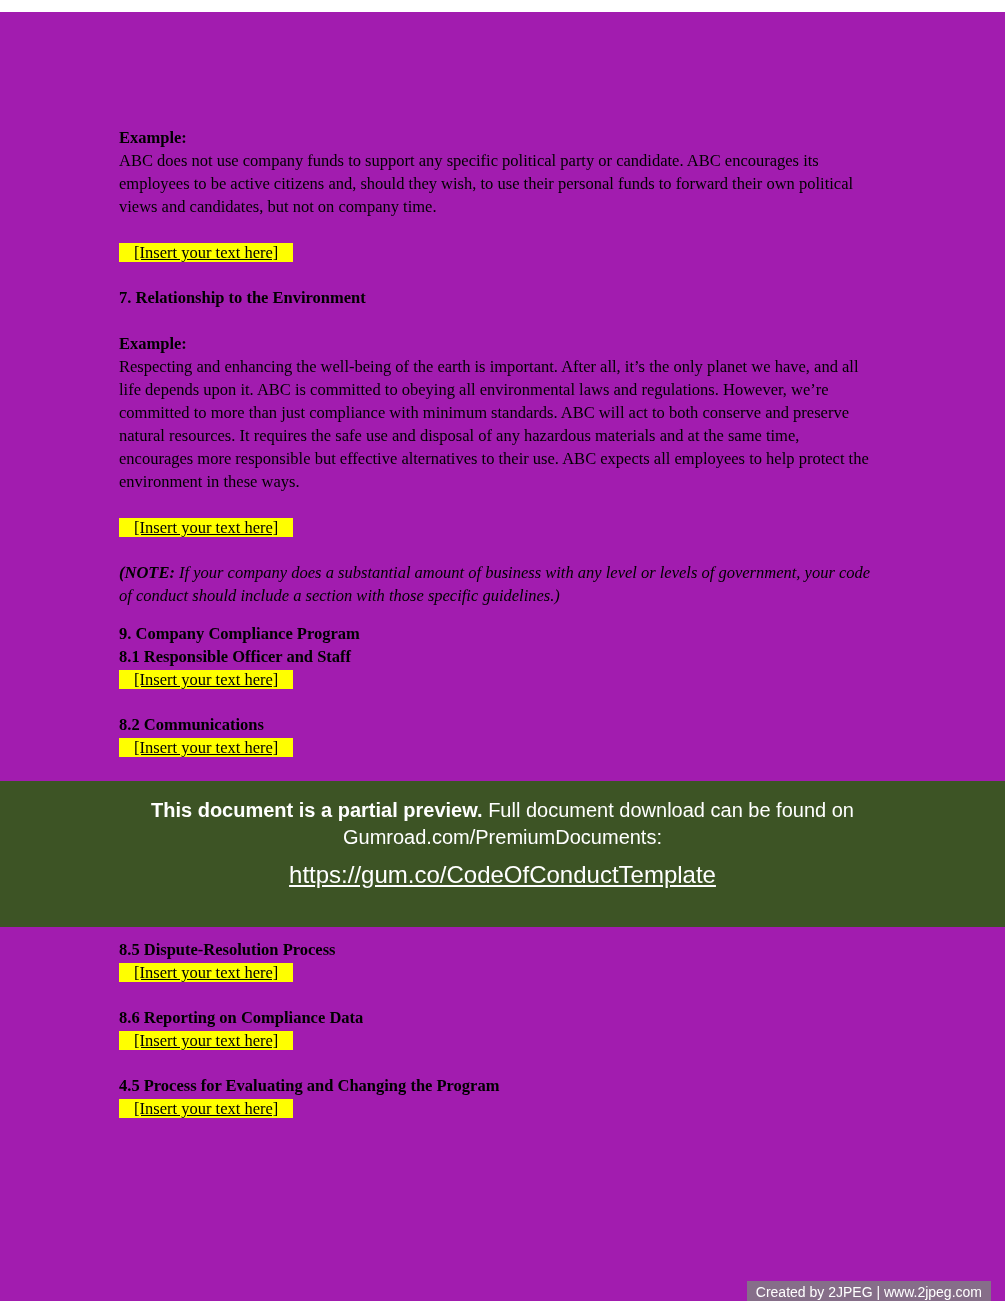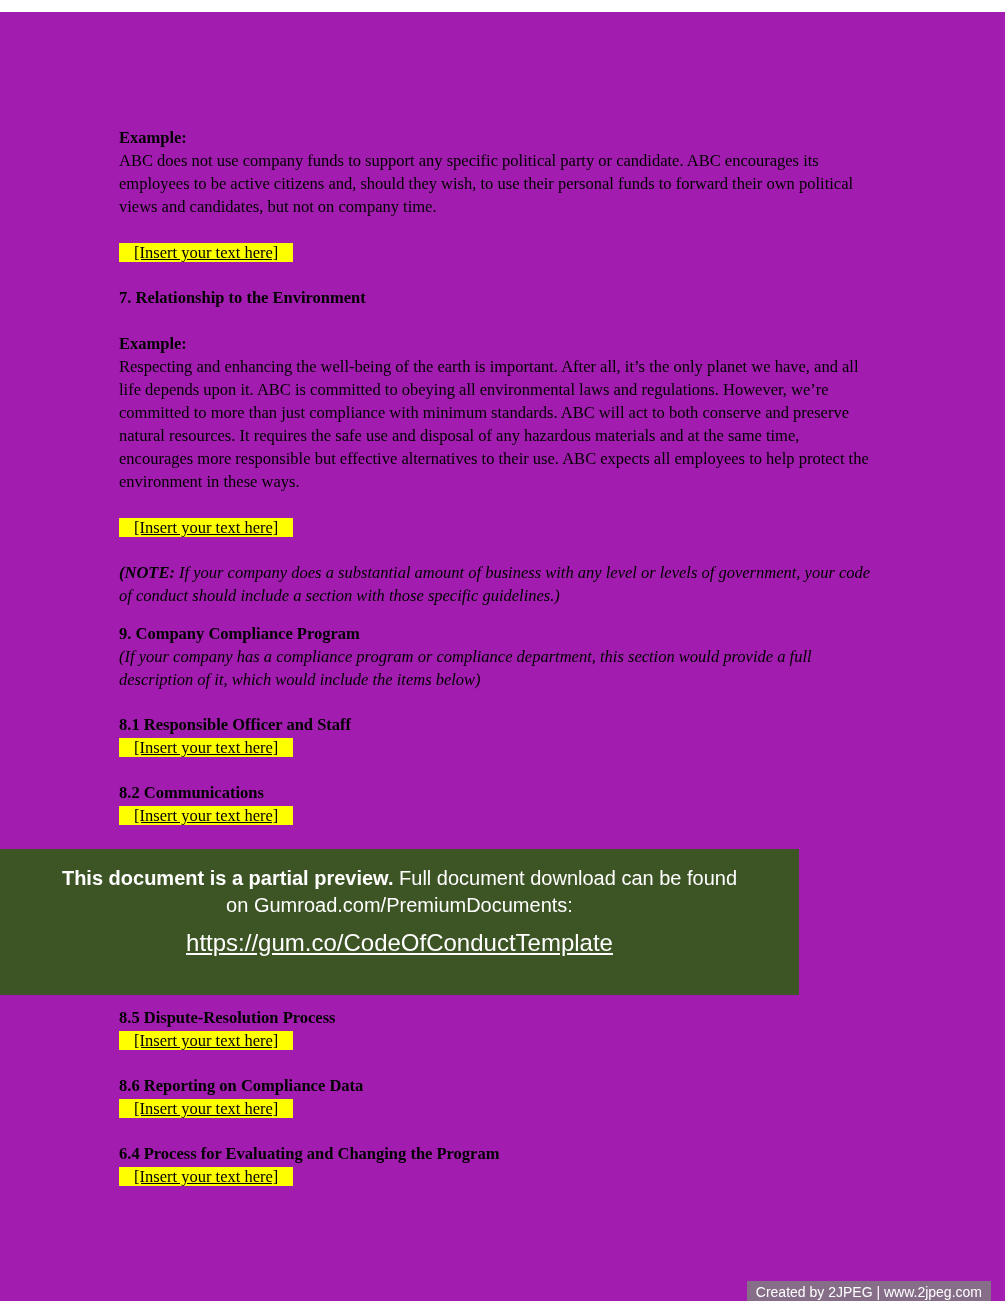--- a/index.html
+++ b/index.html
@@ -32,21 +32,21 @@
 
   .insert-line { margin-bottom: 22px; }
   .insert-link {
     color: #000000;
     text-decoration: underline;
     cursor: pointer;
     padding: 0 15px;
   }
 
   .preview-banner {
-    width: 799px;
+    width: 1005px;
     margin-top: 2px;
     color: #ffffff;
     font-family: "Liberation Sans", sans-serif;
     text-align: center;
     padding: 16px 60px 38px 60px;
   }
   .banner-text {
     font-size: 20px;
     line-height: 27px;
     max-width: 880px;
@@ -100,21 +100,20 @@
 
     <div class="insert-line">
       <a class="insert-link" style="background: rgb(255, 255, 0);">[Insert your text here]</a>
     </div>
 
     <div class="italic-note">
       <span class="note-label">(NOTE:</span><span> If your company does a substantial amount of business with any level or levels of government, your code of conduct should include a section with those specific guidelines.)</span>
     </div>
 
     <div class="heading-tight">9. Company Compliance Program</div>
-    <div class="italic-plain">(If your company has a compliance program or compliance department, this section would provide a full description of it, which would include the items below)</div>
 
     <div class="heading-tight">8.1 Responsible Officer and Staff</div>
     <div class="insert-line">
       <a class="insert-link" style="background: rgb(255, 255, 0);">[Insert your text here]</a>
     </div>
 
     <div class="heading-tight">8.2 Communications</div>
     <div class="insert-line">
       <a class="insert-link" style="background: rgb(255, 255, 0);">[Insert your text here]</a>
     </div>
@@ -133,21 +132,21 @@
     <div class="heading-tight">8.5 Dispute-Resolution Process</div>
     <div class="insert-line">
       <a class="insert-link" style="background: rgb(255, 255, 0);">[Insert your text here]</a>
     </div>
 
     <div class="heading-tight">8.6 Reporting on Compliance Data</div>
     <div class="insert-line">
       <a class="insert-link" style="background: rgb(255, 255, 0);">[Insert your text here]</a>
     </div>
 
-    <div class="heading-tight">6.4 Process for Evaluating and Changing the Program</div>
+    <div class="heading-tight">4.5 Process for Evaluating and Changing the Program</div>
     <div class="insert-line">
       <a class="insert-link" style="background: rgb(255, 255, 0);">[Insert your text here]</a>
     </div>
 
   </div>
 
   <div class="watermark">Created by 2JPEG | www.2jpeg.com</div>
 
 </div>
 

